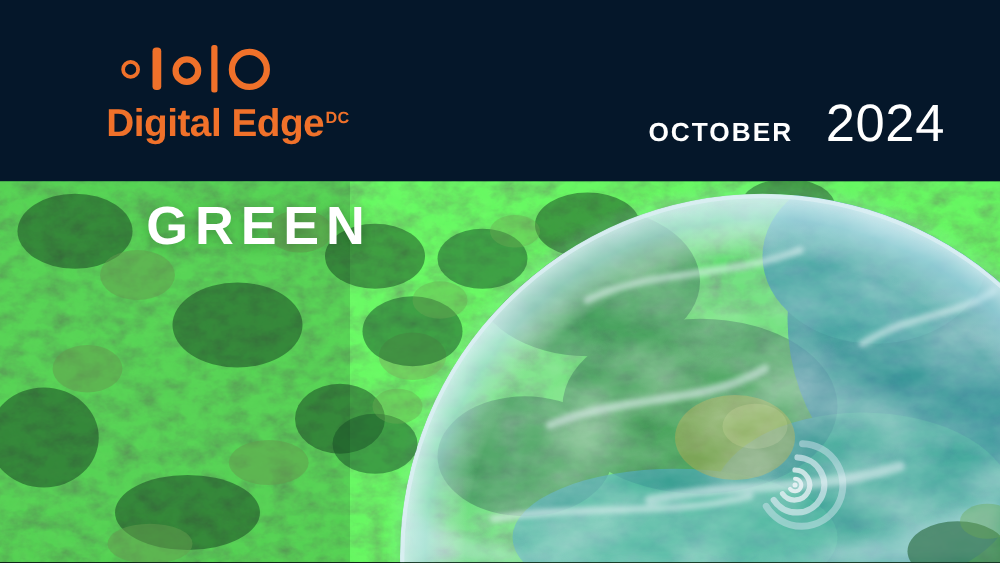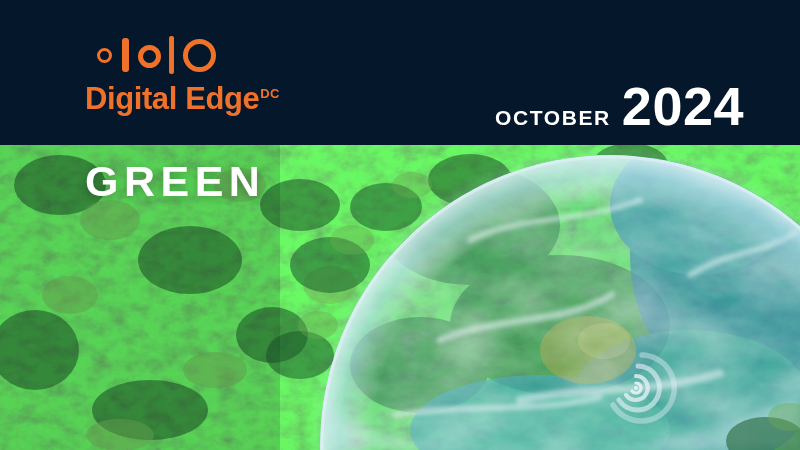--- a/index.html
+++ b/index.html
@@ -108,36 +108,36 @@
   .logo-wordmark .dc {
     font-size: 13px;
     vertical-align: 11px;
     letter-spacing: 0.2px;
     margin-left: 1px;
   }
 
   
   .date-block {
     position: absolute;
-    right: 56px;
+    right: 44px;
     top: 75px;
     display: flex;
     align-items: baseline;
-    gap: 11px;
+    gap: 26px;
     color: #ffffff;
     white-space: nowrap;
   }
   .date-month {
     font-size: 21px;
     font-weight: bold;
     letter-spacing: 1.6px;
   }
   .date-year {
-    font-size: 54px;
-    font-weight: bold;
+    font-size: 42px;
+    font-weight: normal;
     letter-spacing: 0.5px;
   }
 
   
   .photo {
     position: absolute;
     left: 0;
     top: 145px;
     width: 800px;
     height: 305px;
@@ -163,20 +163,21 @@
     color: #ffffff;
     font-weight: bold;
     line-height: 1;
     text-shadow: 0 2px 10px rgba(0,0,0,0.30);
   }
   .title-line {
     font-size: 43px;
     letter-spacing: 5.5px;
     margin-bottom: 17px;
     white-space: nowrap;
+    margin-left: 32px;
   }
   .title-line:last-child { margin-bottom: 0; }
 </style>
 </head>
 <body>
 
 <div id="cover">
 
   <div class="photo">
     <svg class="photo-svg" viewBox="0 0 800 305" preserveAspectRatio="xMidYMid slice">

